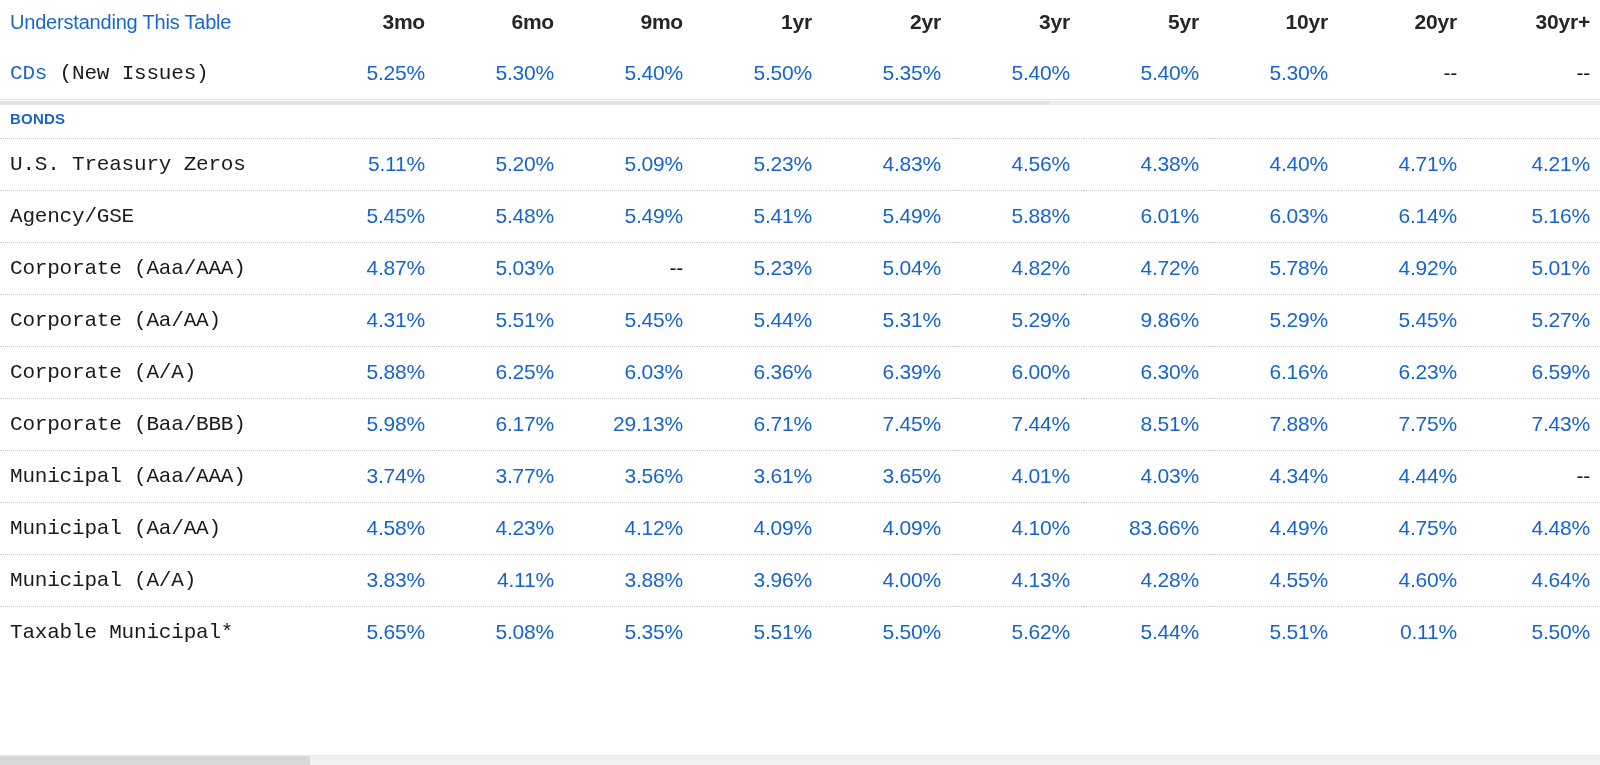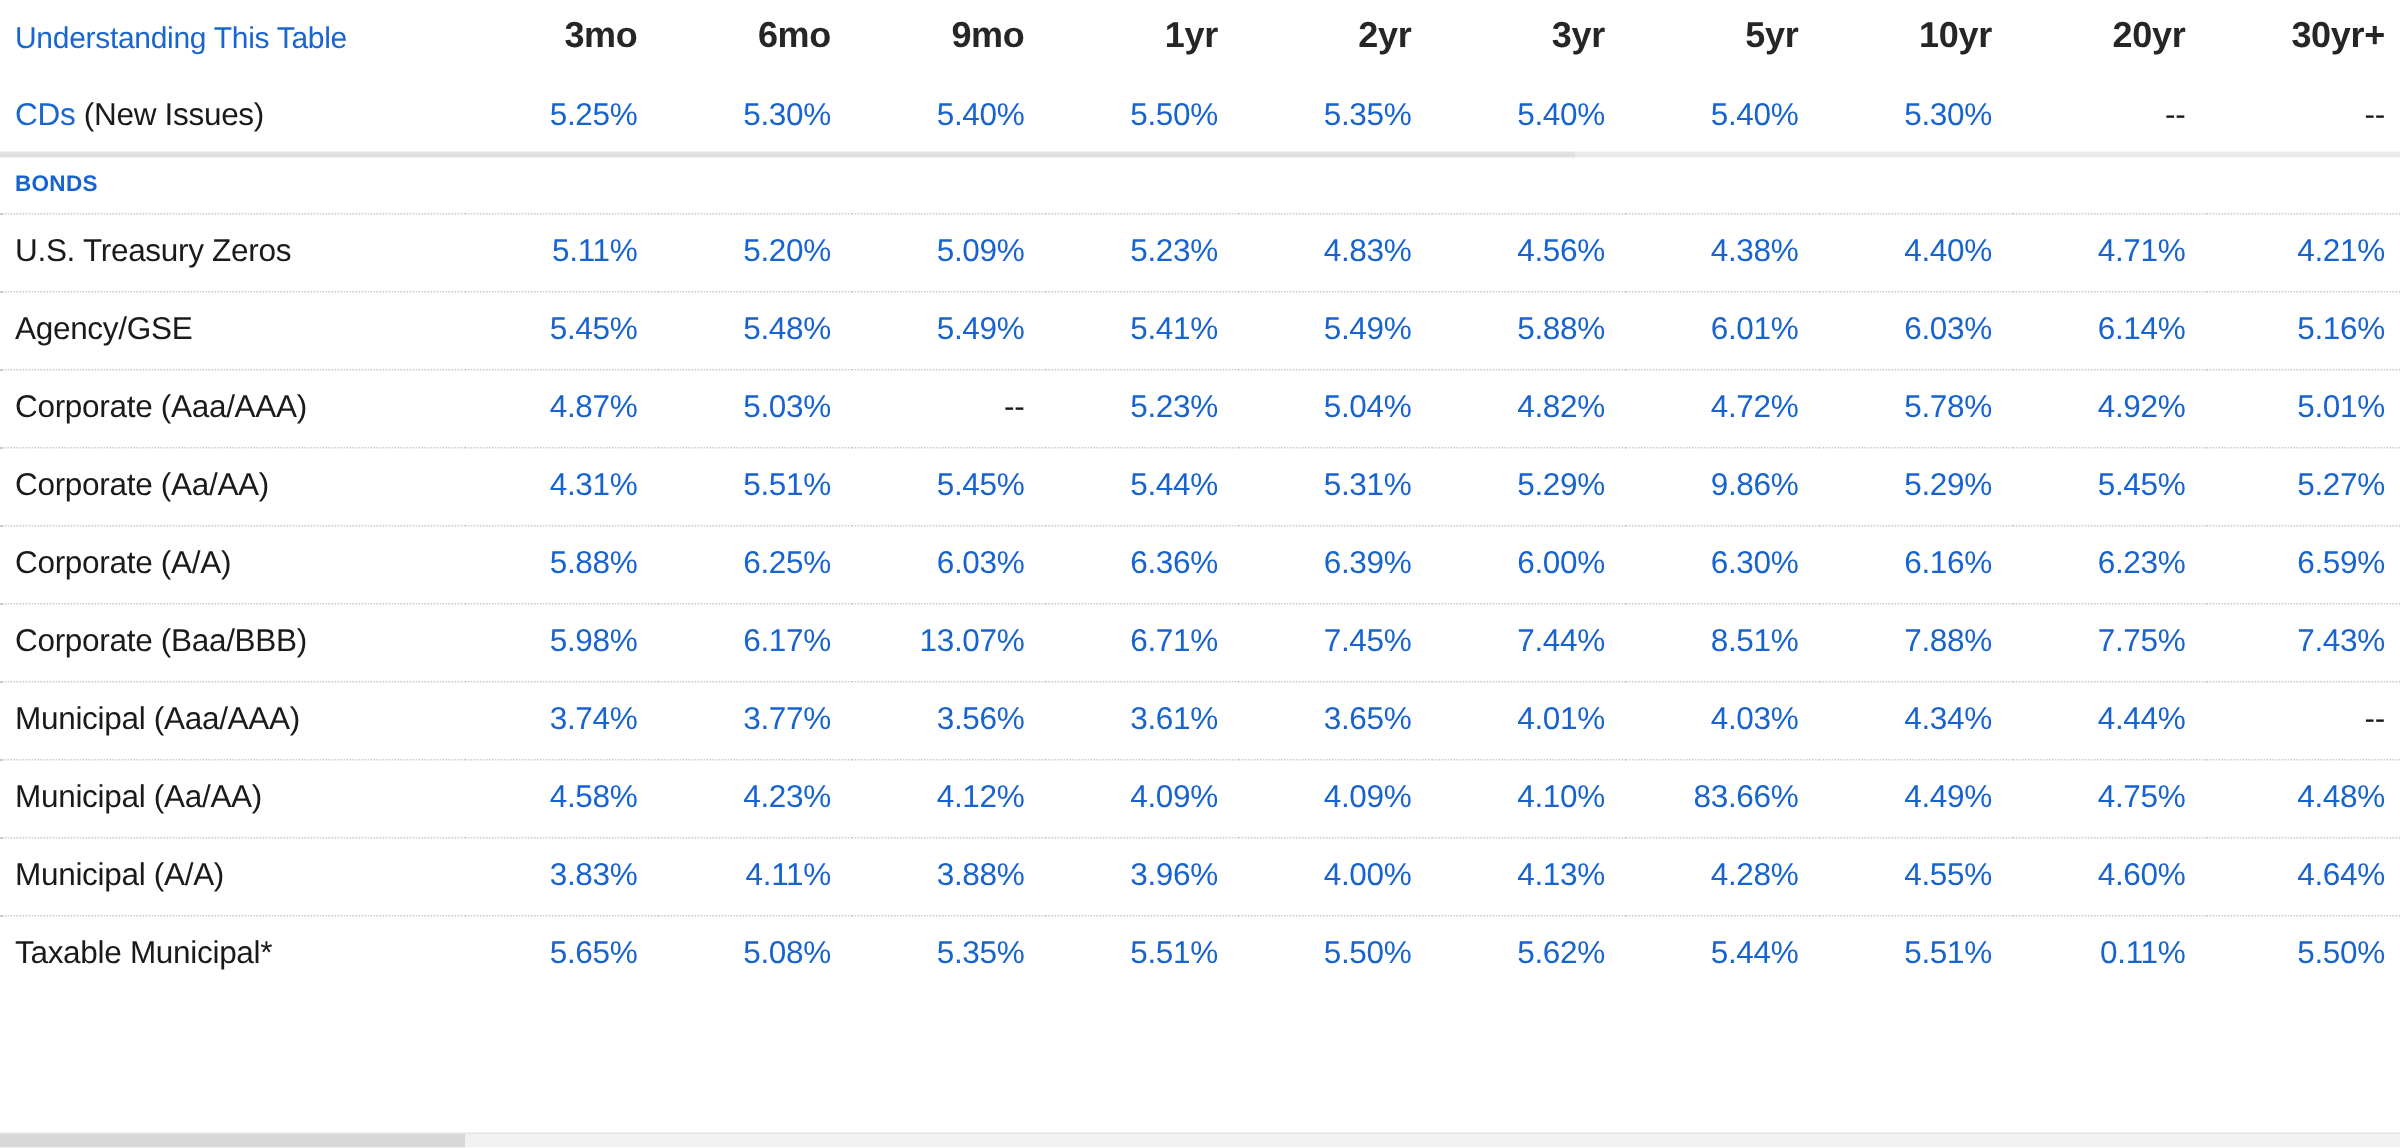--- a/index.html
+++ b/index.html
@@ -27,21 +27,21 @@
     border-collapse: collapse;
     table-layout: fixed;
   }
 
   
   table.rates col.label-col   { width: 310px; }
   table.rates col.rate-col    { width: 129px; }
 
   
   thead th {
-    font-size: 24px;
+    font-size: 21px;
     font-weight: bold;
     color: #262626;
     padding: 10px 0 14px 0;
     text-align: right;
     vertical-align: bottom;
     letter-spacing: -0.2px;
   }
   thead th.label-head {
     text-align: left;
     font-weight: normal;
@@ -65,20 +65,21 @@
     font-size: 21px;
     padding: 13px 0 14px 0;
     vertical-align: middle;
     border-bottom: 1px dotted #c9c9c9;
   }
   tbody tr.data-row td.label-cell {
     text-align: left;
     padding-left: 10px;
     color: #1a1a1a;
     letter-spacing: -0.2px;
+    font-family: Liberation Mono, monospace;
   }
   tbody tr.data-row td.rate-cell {
     text-align: right;
     padding-right: 14px;
     color: #1763cf;
     letter-spacing: -0.2px;
   }
   tbody tr.data-row td.rate-cell.last-col {
     padding-right: 10px;
   }
@@ -277,21 +278,21 @@
         <td class="rate-cell">6.00%</td>
         <td class="rate-cell">6.30%</td>
         <td class="rate-cell">6.16%</td>
         <td class="rate-cell">6.23%</td>
         <td class="rate-cell last-col">6.59%</td>
       </tr>
         <tr class="data-row">
         <td class="label-cell">Corporate (Baa/BBB)</td>
         <td class="rate-cell">5.98%</td>
         <td class="rate-cell">6.17%</td>
-        <td class="rate-cell">13.07%</td>
+        <td class="rate-cell">29.13%</td>
         <td class="rate-cell">6.71%</td>
         <td class="rate-cell">7.45%</td>
         <td class="rate-cell">7.44%</td>
         <td class="rate-cell">8.51%</td>
         <td class="rate-cell">7.88%</td>
         <td class="rate-cell">7.75%</td>
         <td class="rate-cell last-col">7.43%</td>
       </tr>
         <tr class="data-row">
         <td class="label-cell">Municipal (Aaa/AAA)</td>

